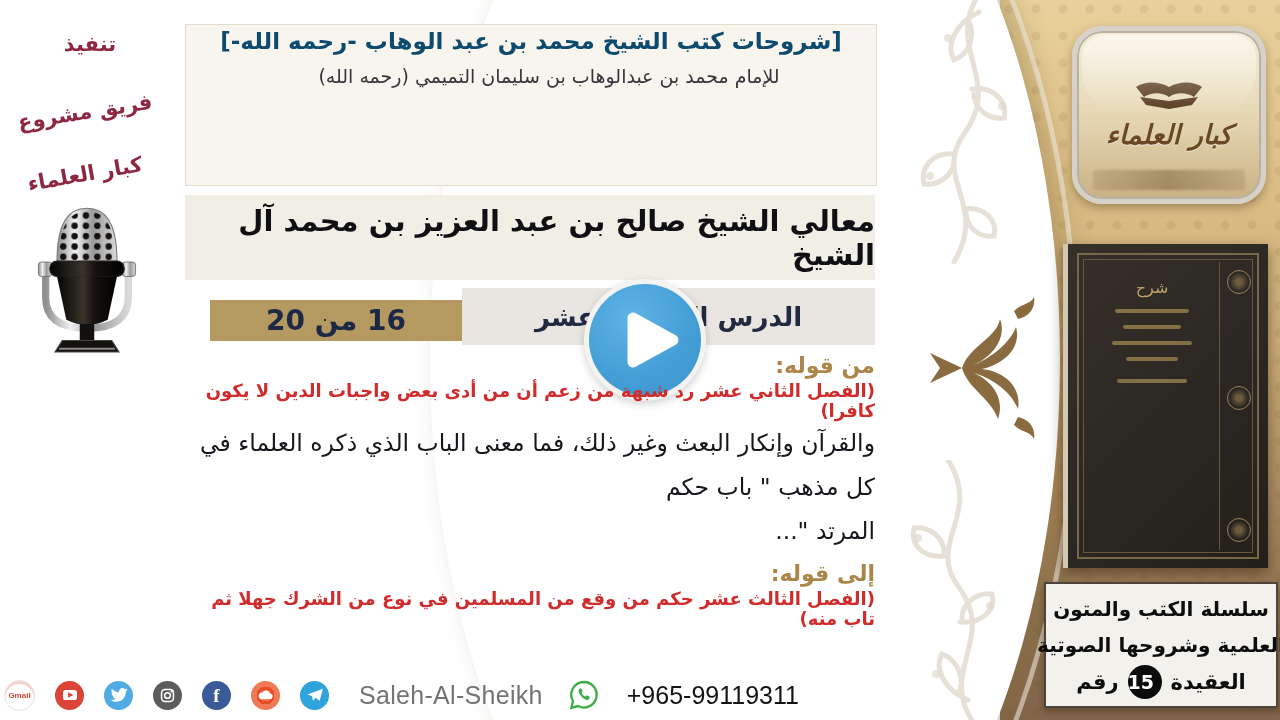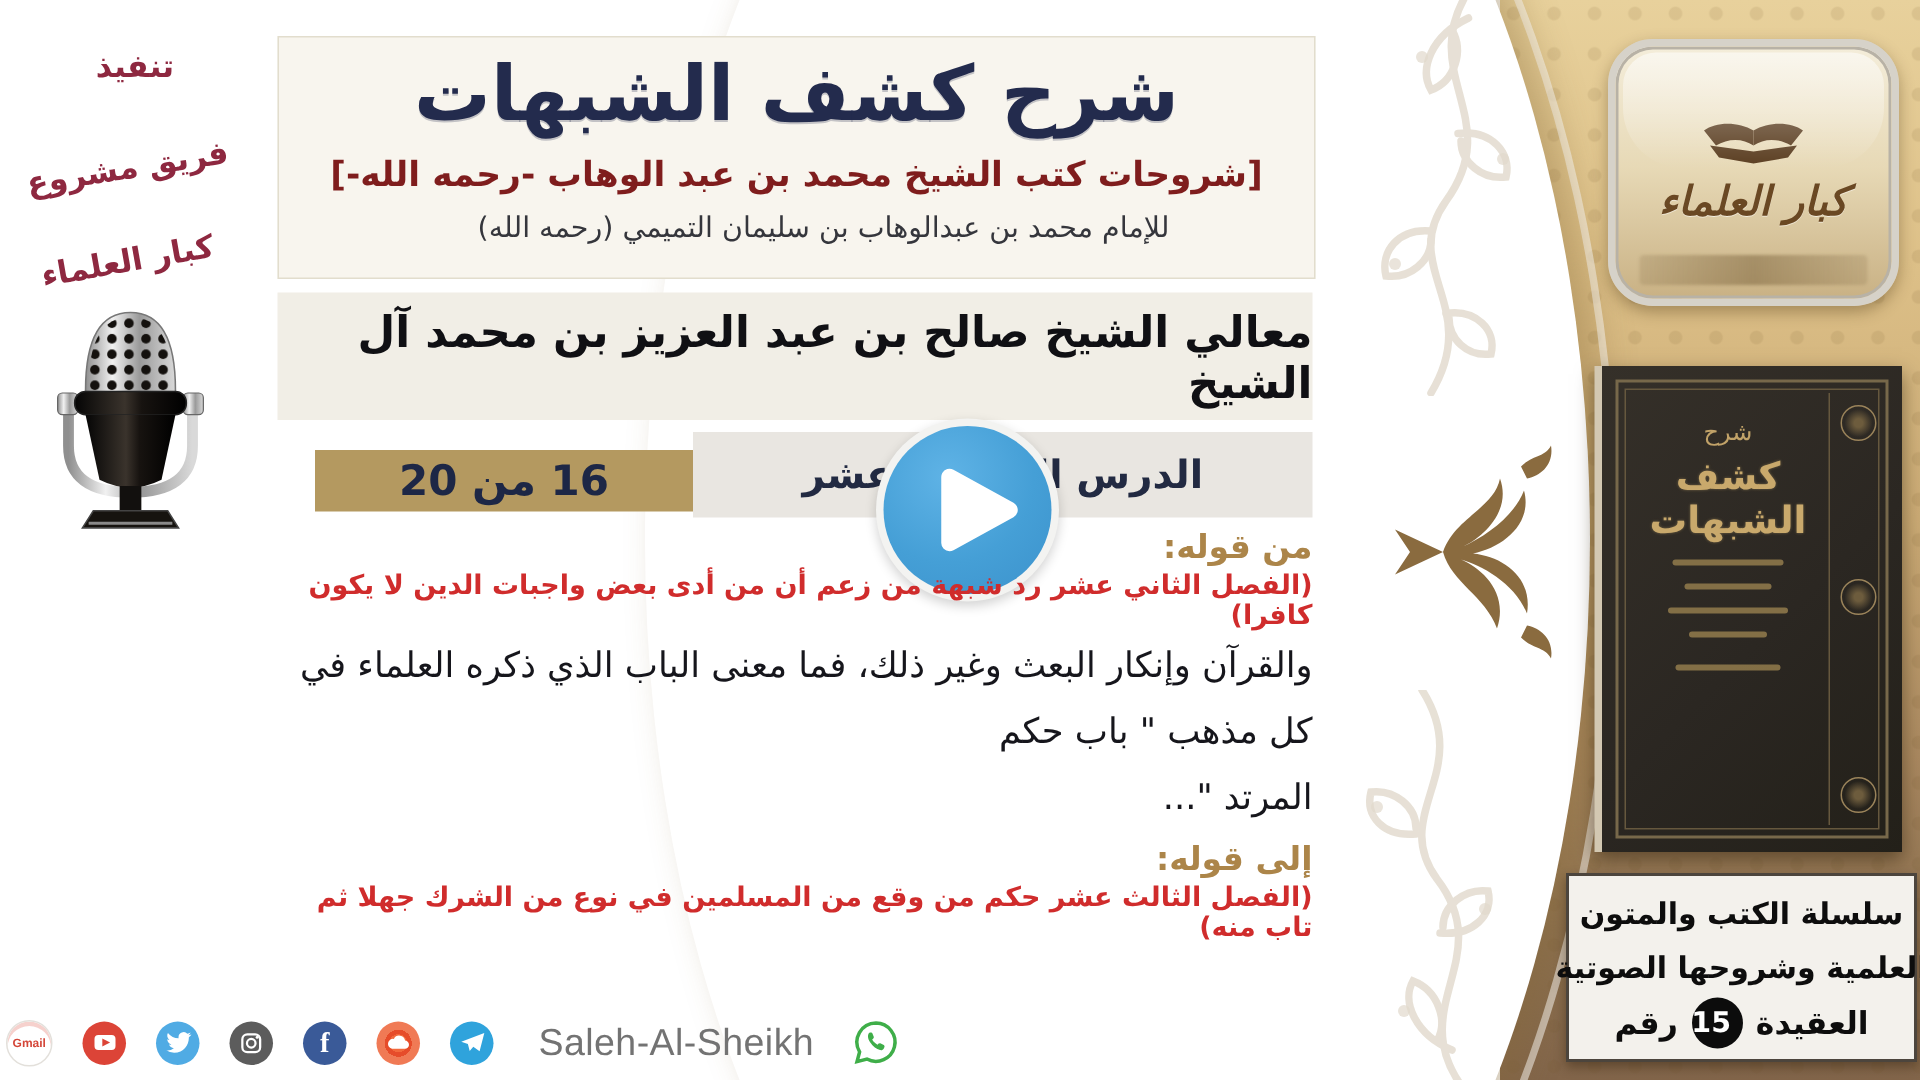--- a/index.html
+++ b/index.html
@@ -64,21 +64,21 @@
   .credit.c1{left:10px;top:32px;}
   .credit.c2{left:5px;top:100px;transform:rotate(-9deg);}
   .credit.c3{left:5px;top:162px;transform:rotate(-10deg);}
   .mic{position:absolute;left:33px;top:200px;z-index:2;}
 
   
   .title-block{position:absolute;left:185px;top:24px;width:690px;height:160px;z-index:2;
     background:#f8f5ee;border:1px solid #e2ddcd;text-align:center;direction:rtl;}
   .main-title{font-size:51px;font-weight:bold;color:#232b4d;line-height:74px;margin-top:2px;
     text-shadow:0 1px 0 rgba(35,43,77,.25);}
-  .series-line-top{font-size:23px;font-weight:bold;color:#7f1d1d;line-height:32px;}
+  .series-line-top{font-size:23px;font-weight:bold;color:#0c4a6e;line-height:32px;}
   .author-line{font-size:19px;color:#35363c;line-height:30px;margin-top:4px;padding-left:36px;}
   .speaker-block{position:absolute;left:185px;top:195px;width:690px;height:85px;z-index:2;
     background:#f1eee6;display:flex;align-items:center;justify-content:center;direction:rtl;}
   .speaker{font-size:29px;font-weight:bold;color:#101014;letter-spacing:-.5px;}
 
   
   .lesson-bar{position:absolute;left:210px;top:288px;width:665px;height:57px;z-index:2;}
   .count-box{position:absolute;left:0;top:12px;width:252px;height:41px;background:#b49960;
     display:flex;align-items:center;justify-content:center;font-size:28px;font-weight:bold;color:#1d2746;direction:rtl;}
   .lesson-strip{position:absolute;left:252px;right:0;top:0;height:57px;background:#e9e6e1;
@@ -177,21 +177,20 @@
   <div class="book-cover">
     <div class="cv-frame1"></div>
     <div class="cv-frame2"></div>
     <div class="cv-spine">
       <div class="medallion" style="top:8px;"></div>
       <div class="medallion" style="top:124px;"></div>
       <div class="medallion" style="bottom:8px;"></div>
     </div>
     <div class="cv-text">
       <div class="cv-small">شرح</div>
-      <div class="cv-main">كشف الشبهات</div>
       <div class="cv-line" style="width:62%;"></div>
       <div class="cv-line" style="width:48%;"></div>
       <div class="cv-line" style="width:66%;"></div>
       <div class="cv-line" style="width:44%;"></div>
       <div class="cv-line" style="width:58%;margin-top:18px;"></div>
     </div>
   </div>
 
   <div class="series-box">
     <div class="series-line">سلسلة الكتب والمتون</div>
@@ -233,21 +232,20 @@
     <rect x="3" y="60" width="13" height="14" rx="3" fill="url(#silver)" stroke="#666" stroke-width=".8"></rect>
     <rect x="84" y="60" width="13" height="14" rx="3" fill="url(#silver)" stroke="#666" stroke-width=".8"></rect>
     <rect x="14" y="59" width="72" height="15" rx="7" fill="url(#bodyg)" stroke="#222" stroke-width="1"></rect>
     <path d="M21 74 L79 74 L70 116 Q50 126 30 116 Z" fill="url(#bodyg)"></path>
     <rect x="43" y="120" width="14" height="17" fill="#12100e"></rect>
     <path d="M26 136 L74 136 L81 147 L19 147 Z" fill="#16130f" stroke="#444" stroke-width="1"></path>
     <line x1="23" y1="144" x2="77" y2="144" stroke="#8a8a8a" stroke-width="2"></line>
   </svg>
 
   <div class="title-block">
-    <div class="main-title">شرح كشف الشبهات</div>
     <div class="series-line-top">[شروحات كتب الشيخ محمد بن عبد الوهاب -رحمه الله-]</div>
     <div class="author-line">للإمام محمد بن عبدالوهاب بن سليمان التميمي (رحمه الله)</div>
   </div>
 
   <div class="speaker-block">
     <div class="speaker">معالي الشيخ صالح بن عبد العزيز بن محمد آل الشيخ</div>
   </div>
 
   <div class="lesson-bar">
     <div class="count-box">16 من 20</div>
@@ -305,15 +303,16 @@
     <span class="sicon ic-telegram">
       <svg width="18" height="18" viewBox="0 0 24 24">
         <path fill="#ffffff" d="M22.5 3.5 2 11.4l5.9 2 1.6 6.2 3.2-3.8 5.6 4z"></path>
       </svg>
     </span>
     <span class="acct-name">Saleh-Al-Sheikh</span>
     <svg class="wa" viewBox="0 0 32 32">
       <path d="M16 3.8a12 12 0 0 0-10.3 18.1L4.1 28l6.2-1.6A12 12 0 1 0 16 3.8z" fill="#ffffff" stroke="#3fae49" stroke-width="2.2"></path>
       <path fill="#3fae49" d="M12.6 9.8c-.5-.1-1 .2-1.3.7-.4 1-.7 2.8 1 5.3 1.9 2.8 4 4.2 6.2 4.9 1 .3 1.9-.1 2.4-1l.4-.9c.2-.5 0-1-.4-1.3l-2.2-1c-.4-.2-.8-.1-1.1.2l-.6.7c-1.2-.6-2.7-1.9-3.4-3.3l.7-.6c.3-.3.4-.7.3-1.1l-.9-2.2c-.2-.4-.6-.7-1.1-.4z"></path>
     </svg>
+    <span class="phone">+965-99119311</span>
   </div>
 
 </div>
 
 </body></html>

